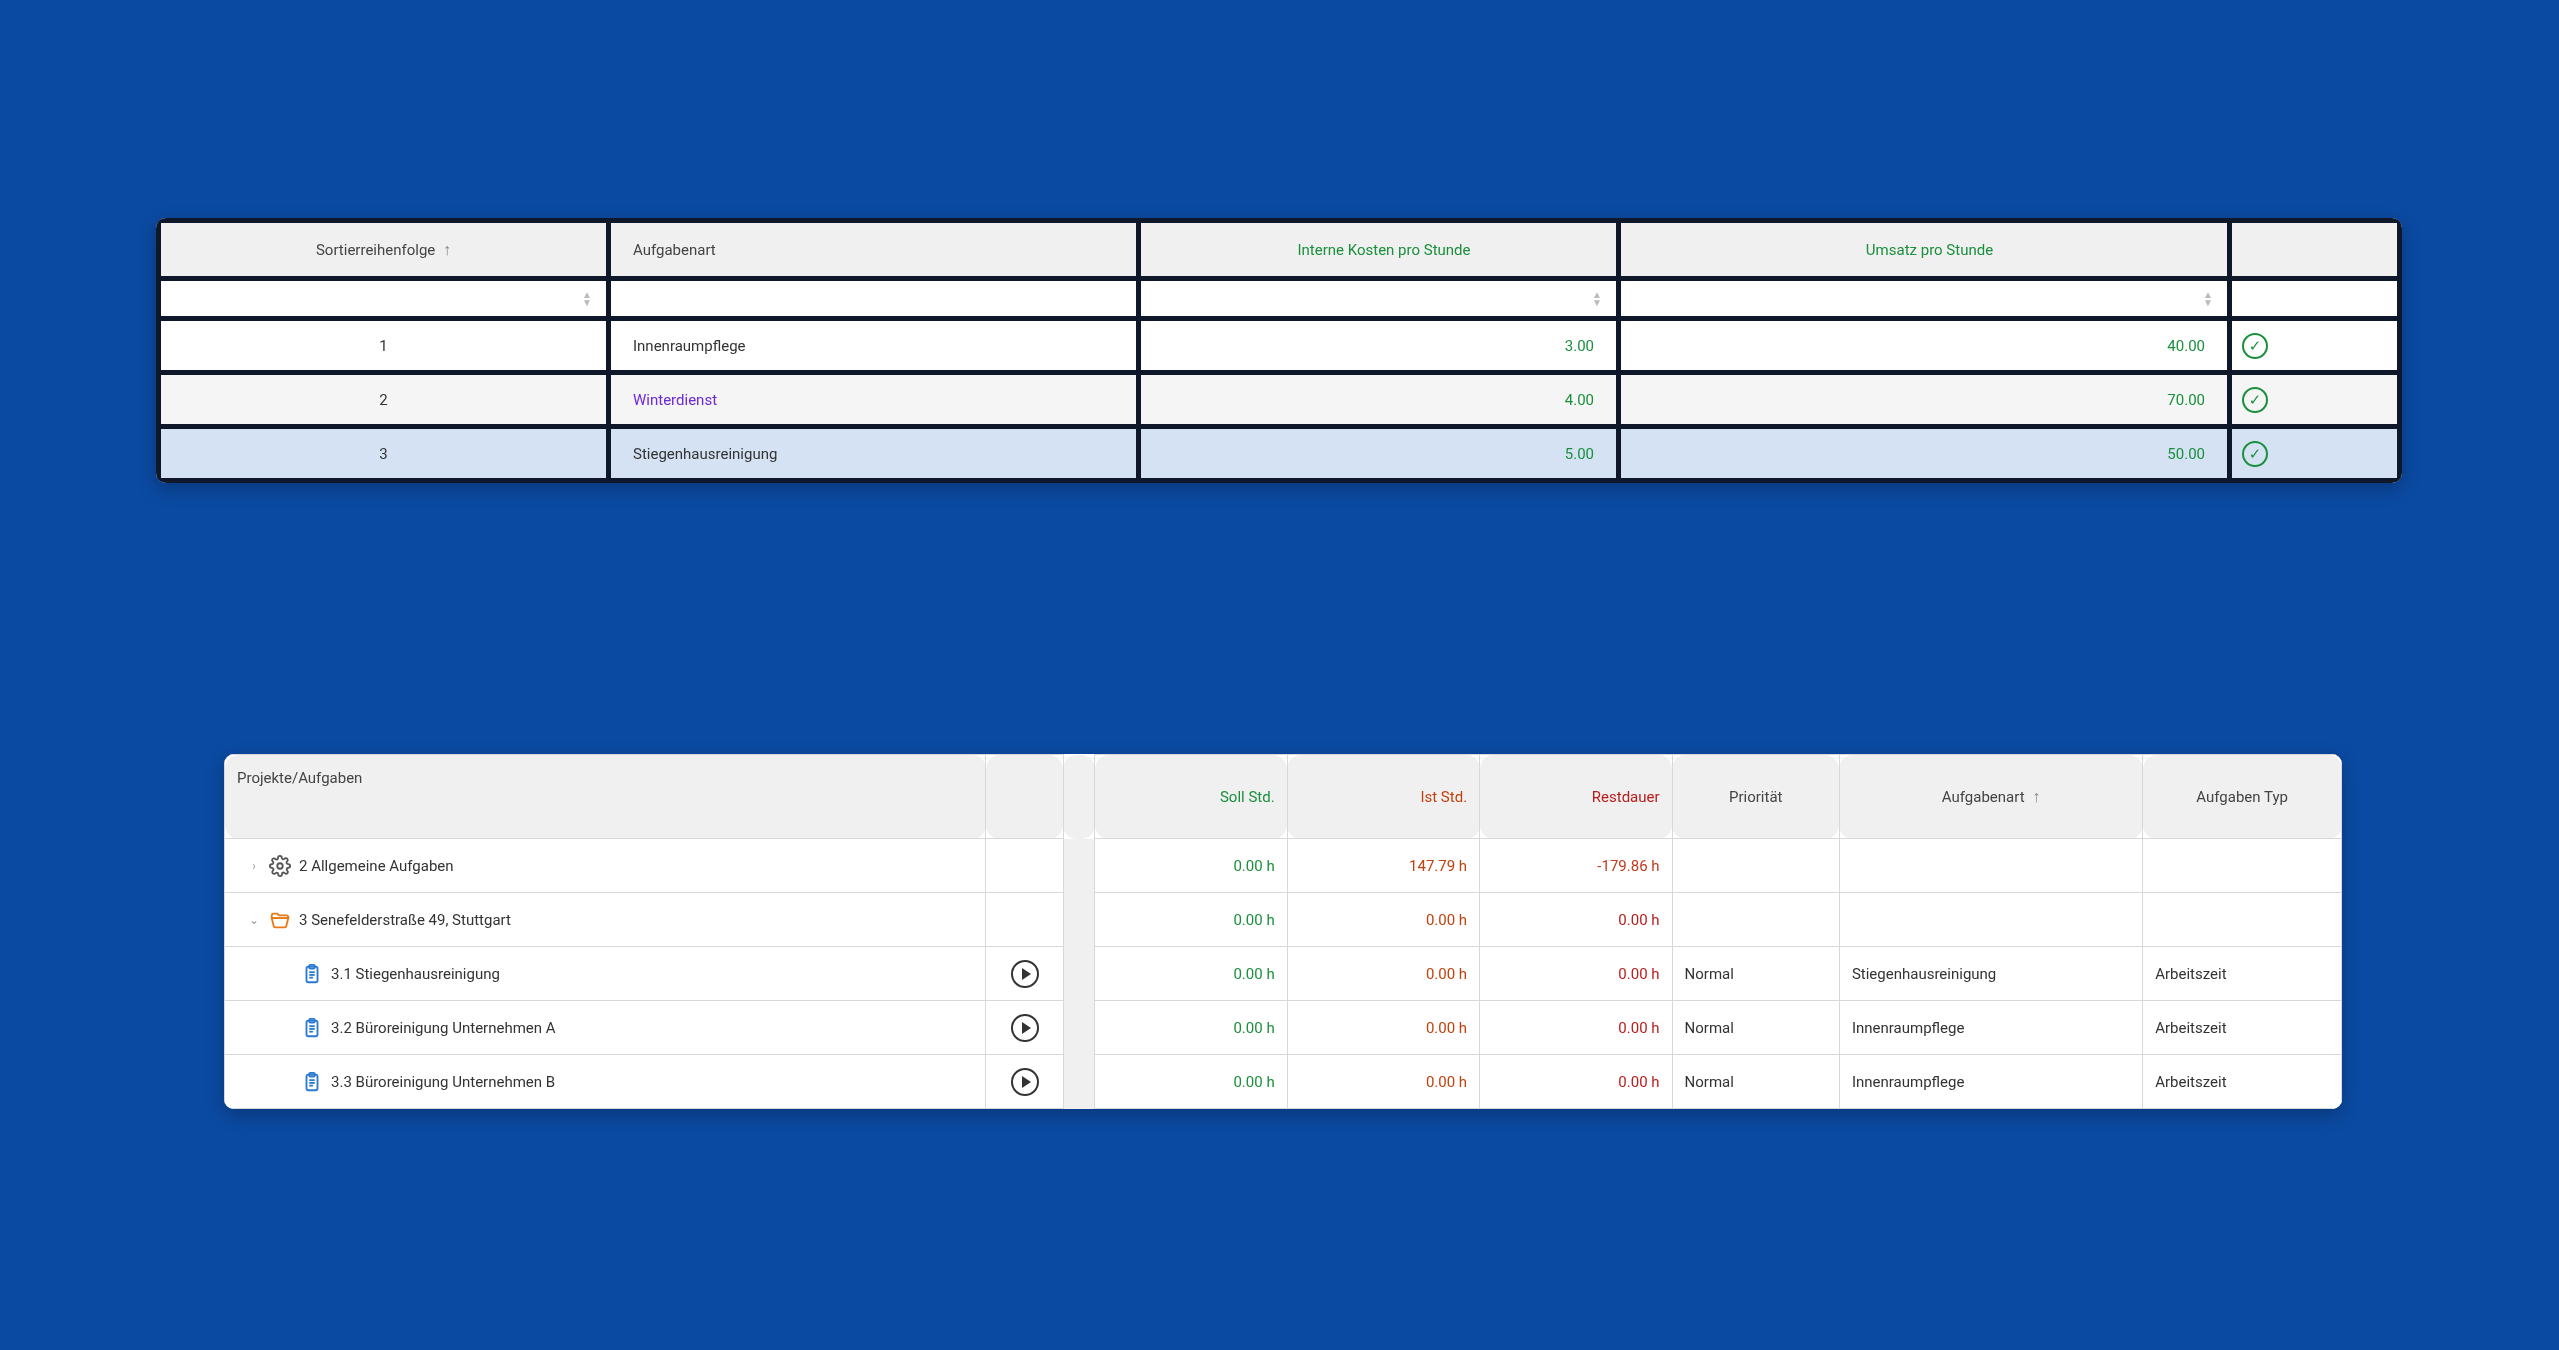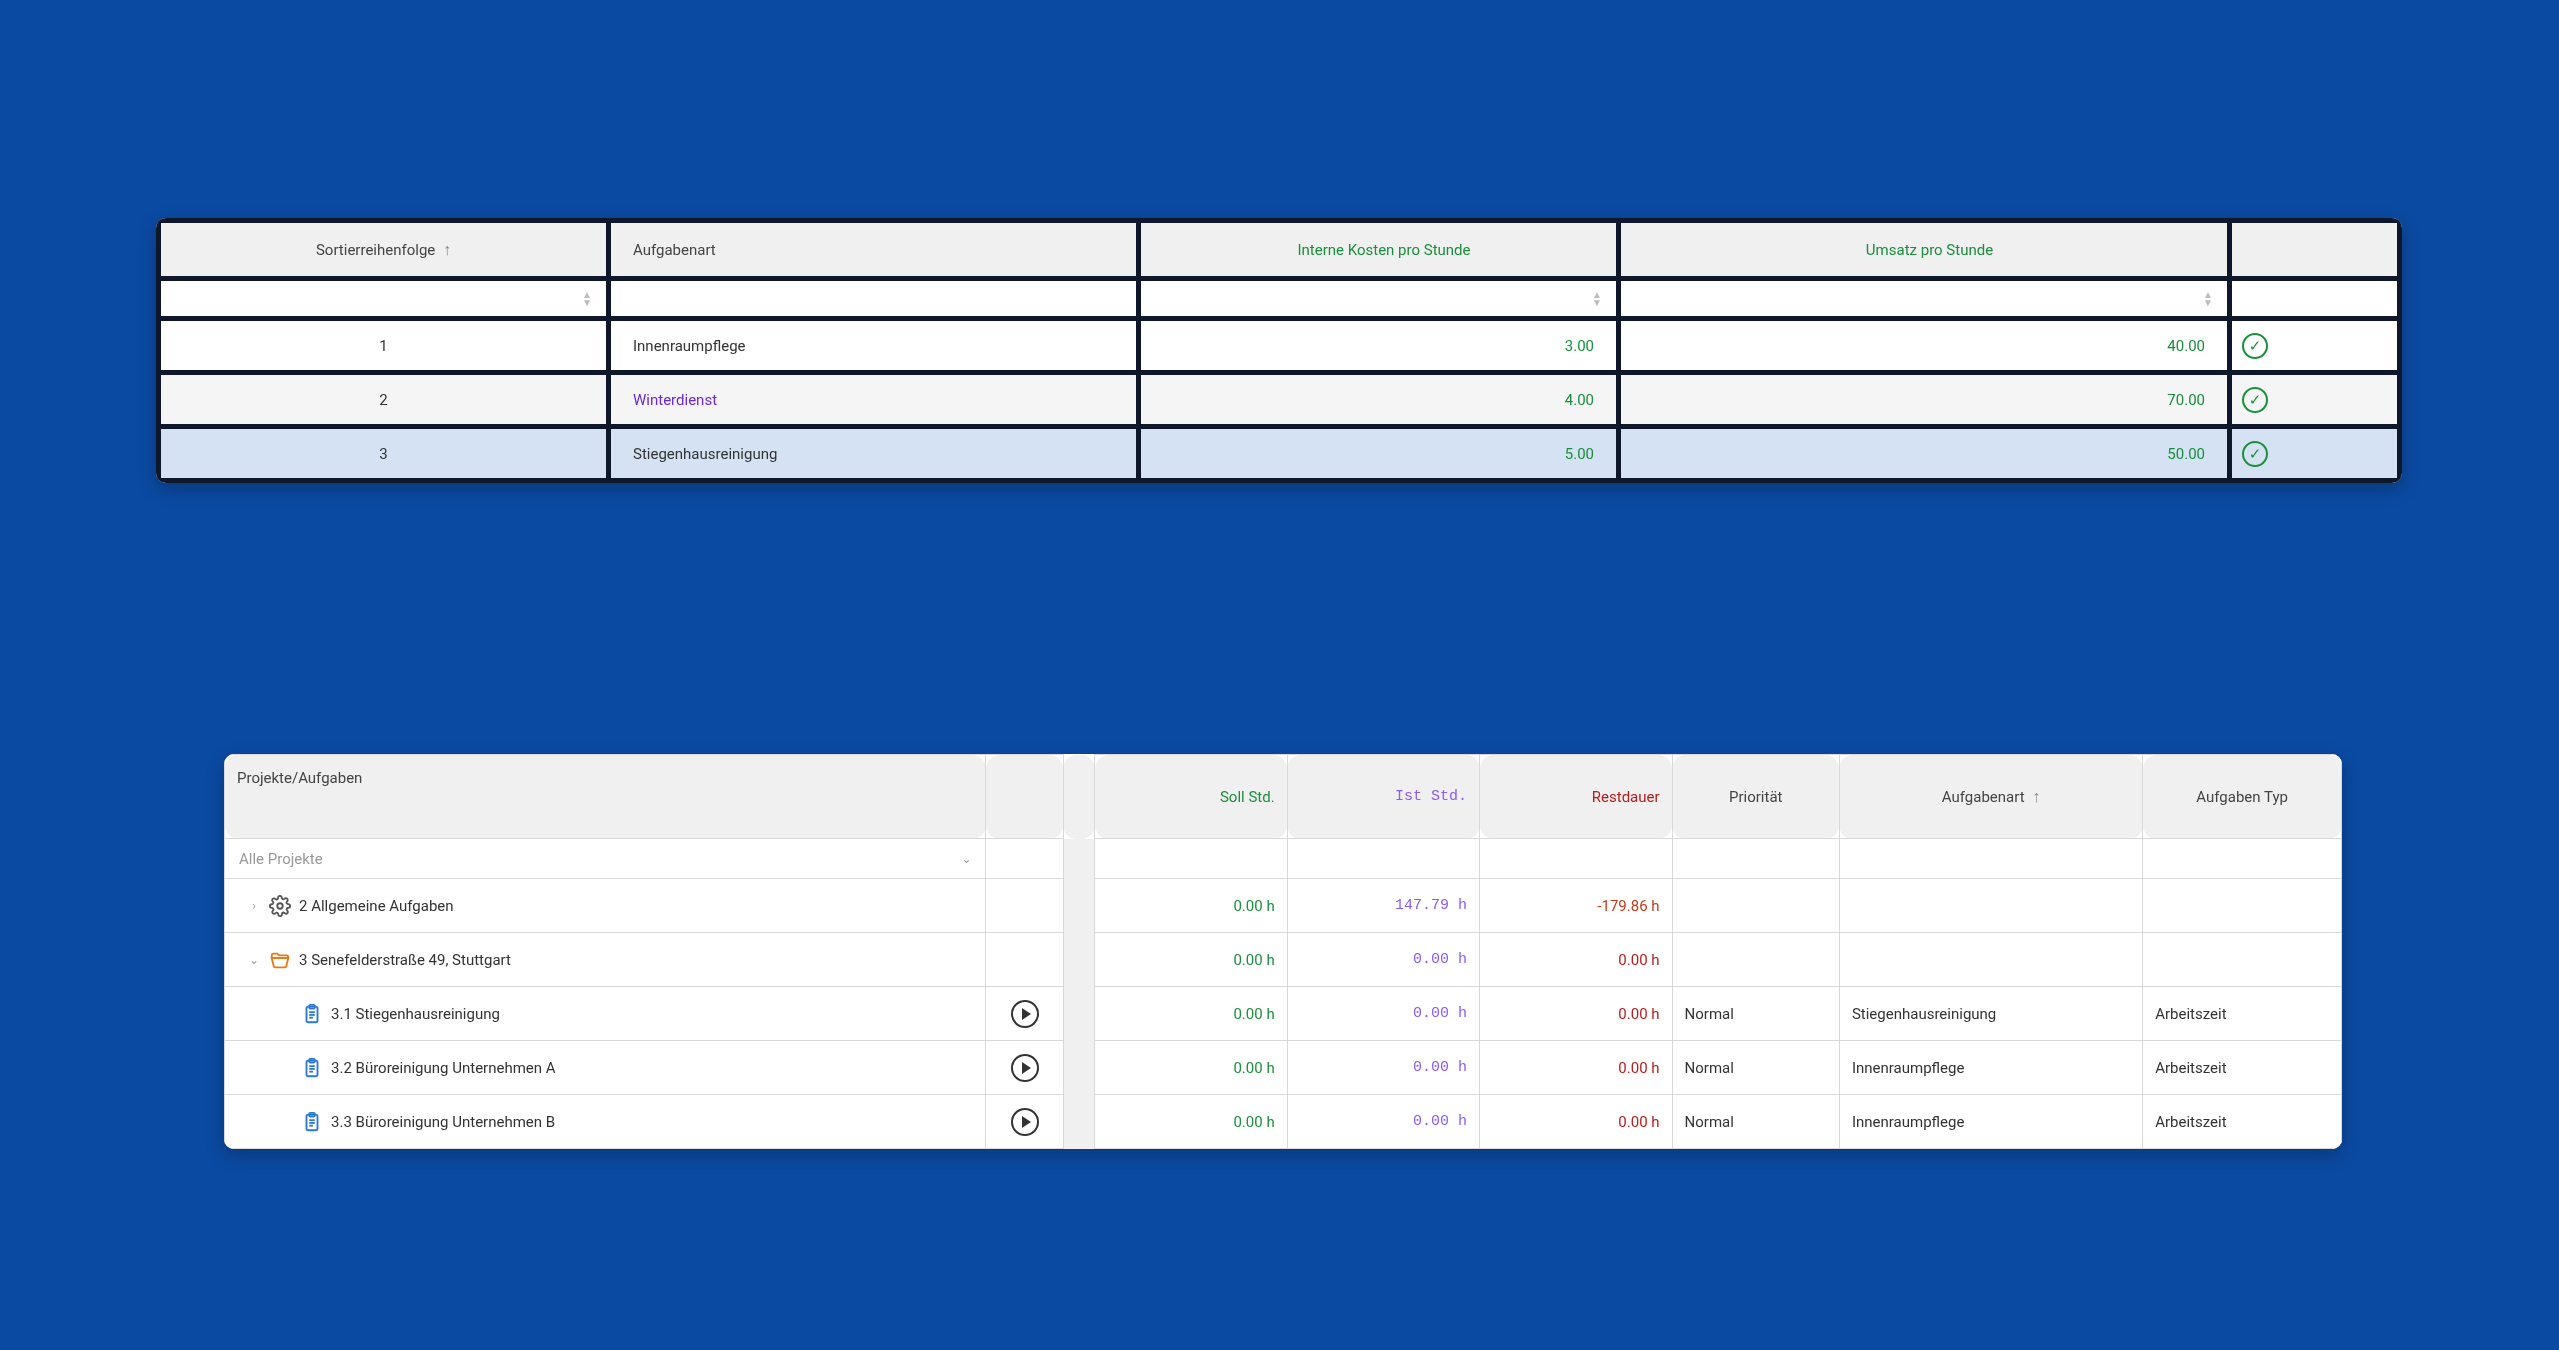--- a/index.html
+++ b/index.html
@@ -68,21 +68,21 @@
     height: 84px; padding: 8px 12px; vertical-align: middle; text-align: center; border-radius: 14px;
   }
   .t-bot thead th.col-tree { text-align: left; vertical-align: top; padding-top: 14px; }
   .t-bot tr.filter td { background: #fff; height: 40px; padding: 0 8px; position: relative; }
   .t-bot tr.filter td.col-tree { color: #999; padding-left: 14px; }
   .t-bot tbody tr.row td { height: 54px; padding: 0 12px; background: #fff; }
   .t-bot .col-tree  { width: 728px; }
   .t-bot .col-play  { width: 74px; text-align: center; }
   .t-bot .col-gap   { width: 30px; background: #f0f0f0 !important; border-top: none; border-bottom: none; }
   .t-bot .col-soll  { width: 184px; text-align: right; color: #1a8f3c; }
-  .t-bot .col-ist   { width: 184px; text-align: right; color: #8b5cf6; font-family: Liberation Mono, monospace; }
+  .t-bot .col-ist   { width: 184px; text-align: right; color: #c2410c; }
   .t-bot .col-rest  { width: 184px; text-align: right; color: #b91c1c; }
   .t-bot .col-prio  { width: 160px; }
   .t-bot .col-art   { width: 290px; margin-left: 13px; }
   .t-bot .col-typ   { width: 190px; }
   .neg { color: #c23a1a !important; }
 
   .tree-cell { display: flex; align-items: center; gap: 8px; }
   .indent0 { padding-left: 10px; }
   .indent2 { padding-left: 64px; }
   .caret { color: #999; font-size: 12px; width: 14px; display: inline-block; text-align: center; }
@@ -201,34 +201,20 @@
           <span>Priorität</span>
         </th>
         <th class="col-art">
           <span>Aufgabenart</span>
           <span class="sort-arrow2">↑</span>
         </th>
         <th class="col-typ">
           <span>Aufgaben Typ</span>
         </th>
       </tr>
-      <tr class="filter">
-        <td class="col-tree">
-          <span>Alle Projekte</span>
-          <span class="dropdown-caret">⌄</span>
-        </td>
-        <td class="col-play"></td>
-        <td class="col-gap"></td>
-        <td class="col-soll"></td>
-        <td class="col-ist"></td>
-        <td class="col-rest"></td>
-        <td class="col-prio"></td>
-        <td class="col-art"></td>
-        <td class="col-typ"></td>
-      </tr>
     </thead>
     <tbody>
 
       <tr class="row">
         <td class="col-tree">
           <div class="tree-cell indent0">
             <span class="caret">›</span>
             <span class="gear-icon">
               <svg class="i" viewBox="0 0 24 24" fill="none" stroke="currentColor" stroke-width="2">
                   <circle cx="12" cy="12" r="3"></circle>

